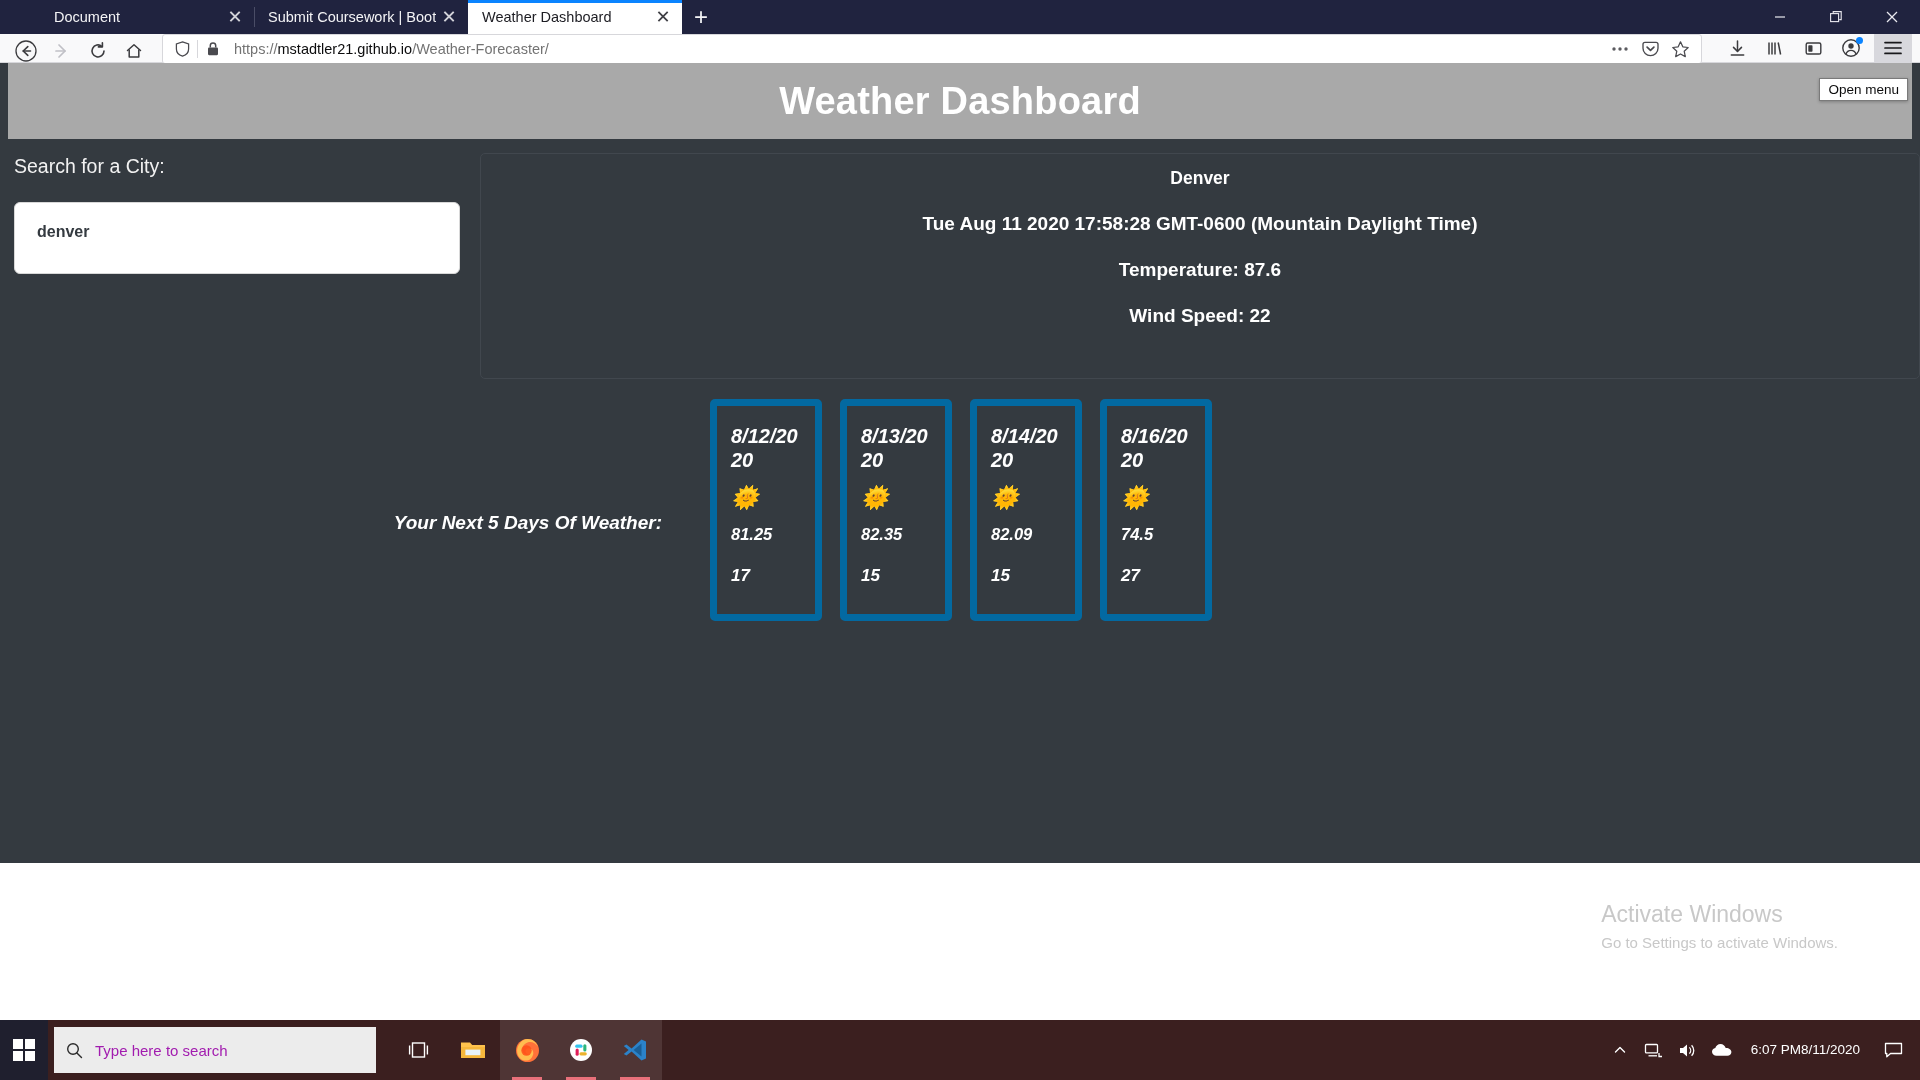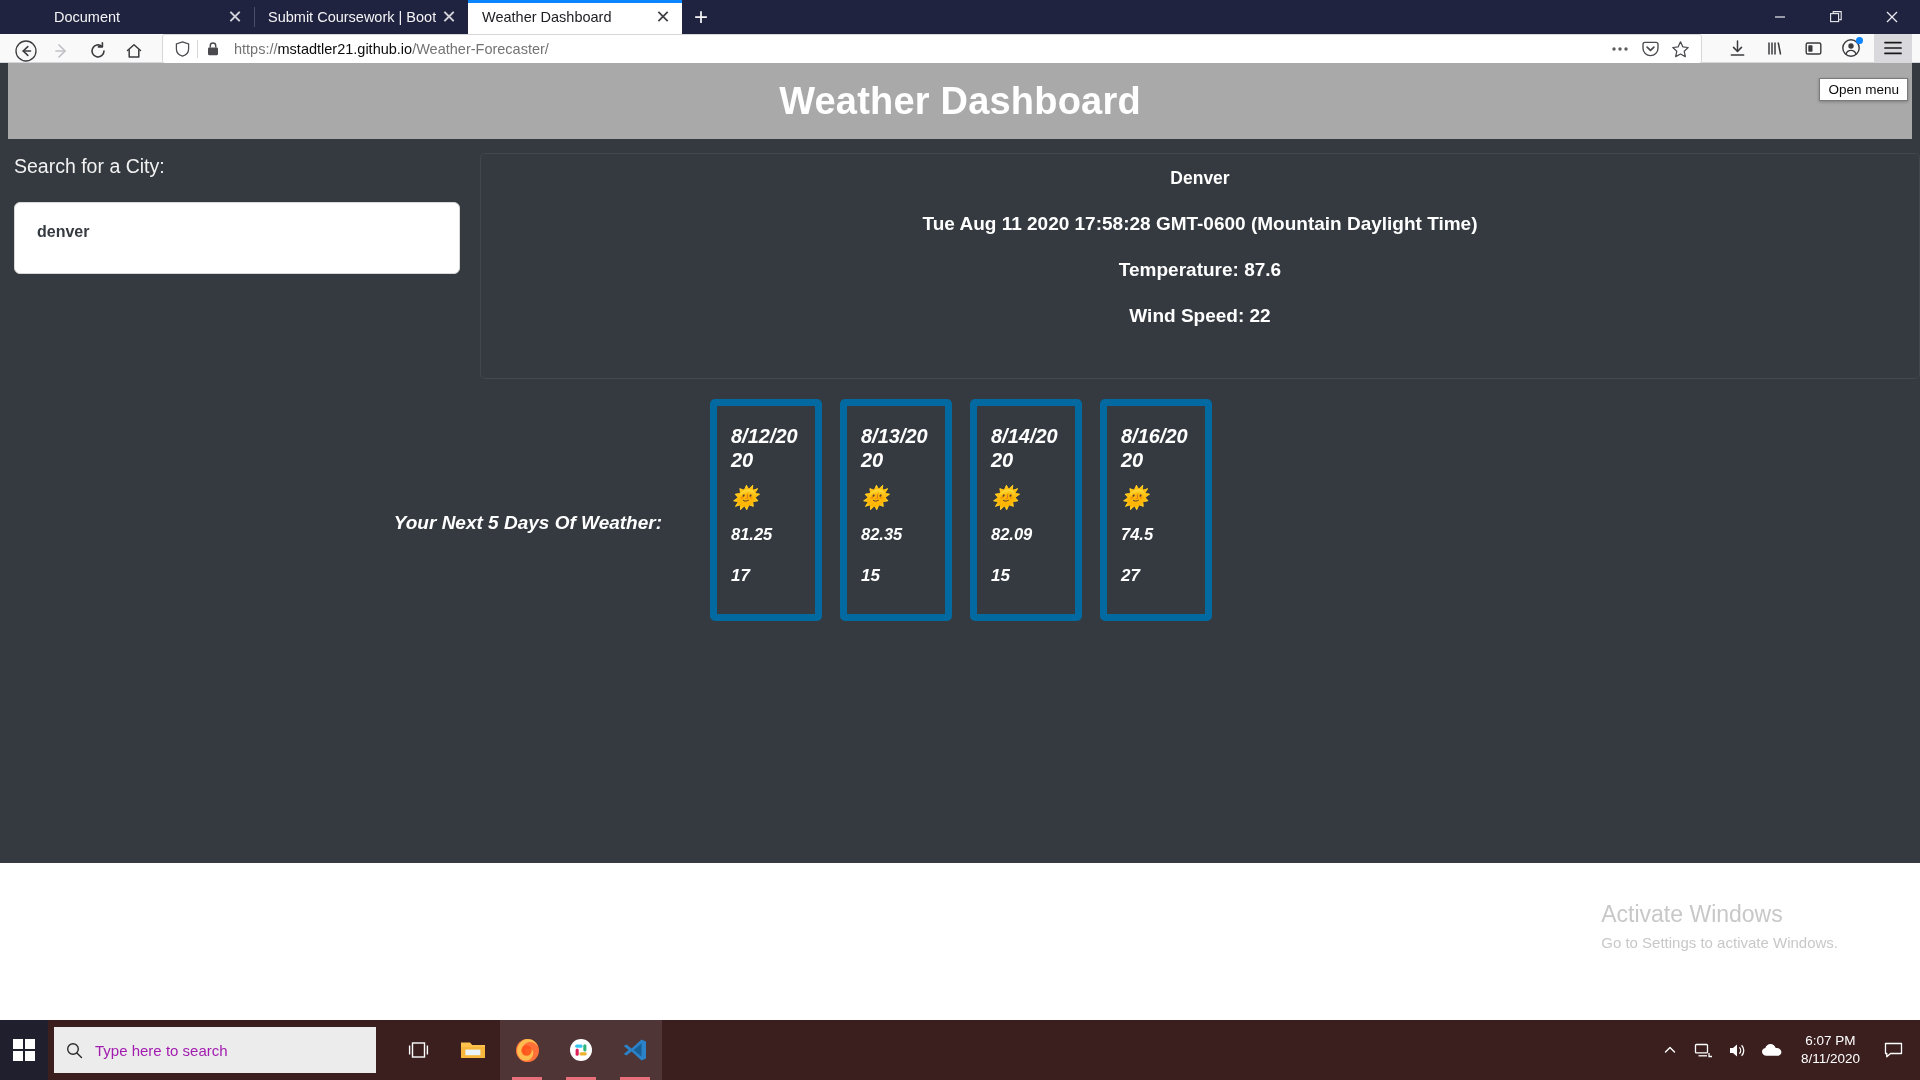--- a/index.html
+++ b/index.html
@@ -199,21 +199,21 @@
   .tb-ico.running::after {
     content: ""; position: absolute; left: 12px; right: 12px; bottom: 0;
     height: 3px; background: #e8707a;
   }
   .tray {
     margin-left: auto; display: flex; align-items: center; height: 60px;
     color: #ffffff; padding-right: 6px;
   }
   .tray-ico { width: 34px; height: 60px; display: flex; align-items: center; justify-content: center; }
   .clock {
-    display: flex; flex-direction: column; align-items: center;
+    display: flex; flex-direction: row; align-items: center;
     justify-content: center; font-size: 13.5px; line-height: 1.35;
     padding: 0 12px; color: #ffffff;
   }
   .action-center { width: 42px; height: 60px; display: flex; align-items: center; justify-content: center; }
 </style>
 </head>
 <body>
 
 <div class="browser">
 

